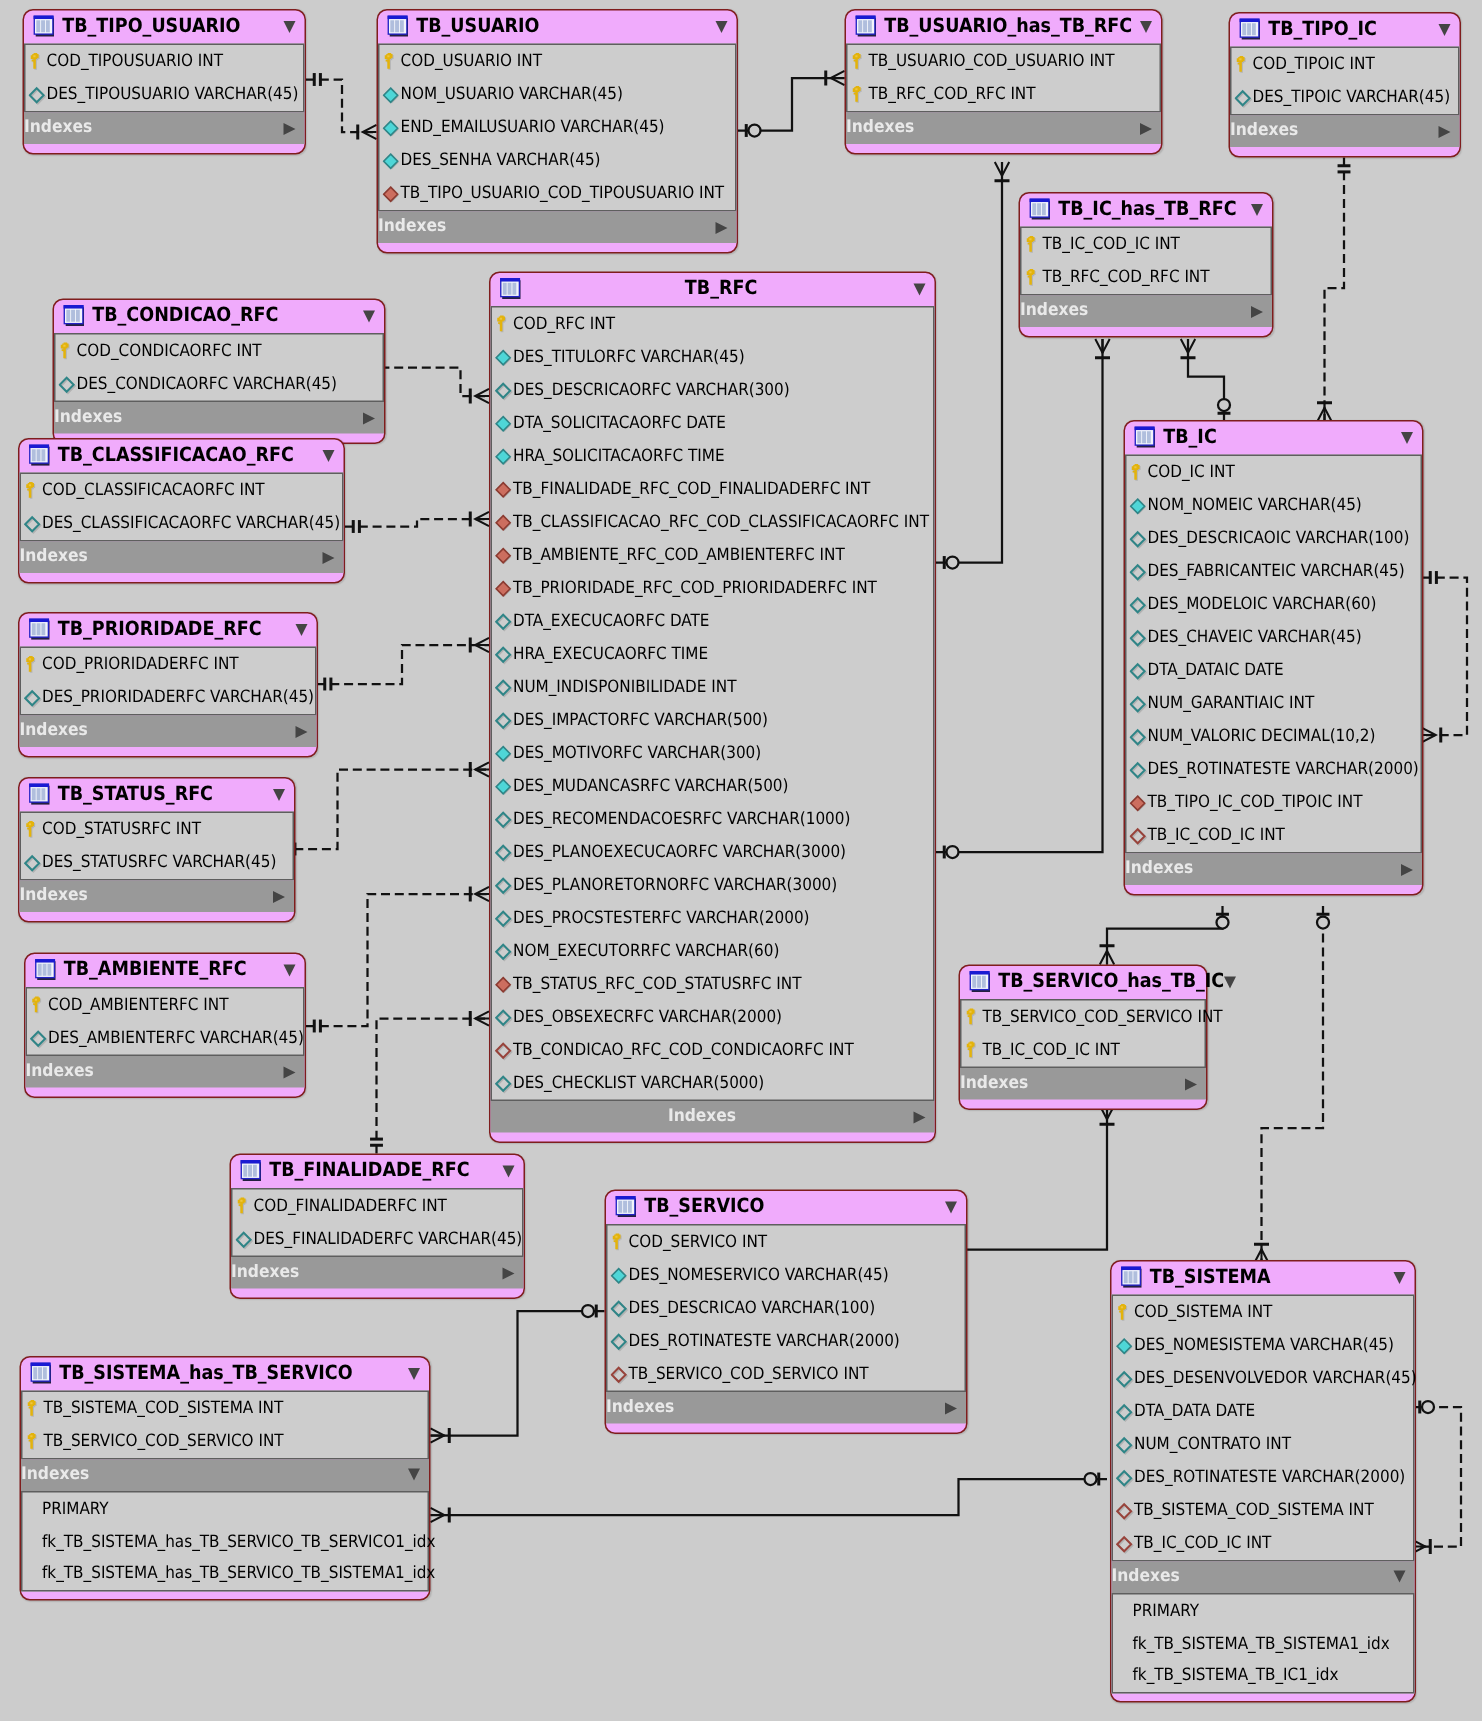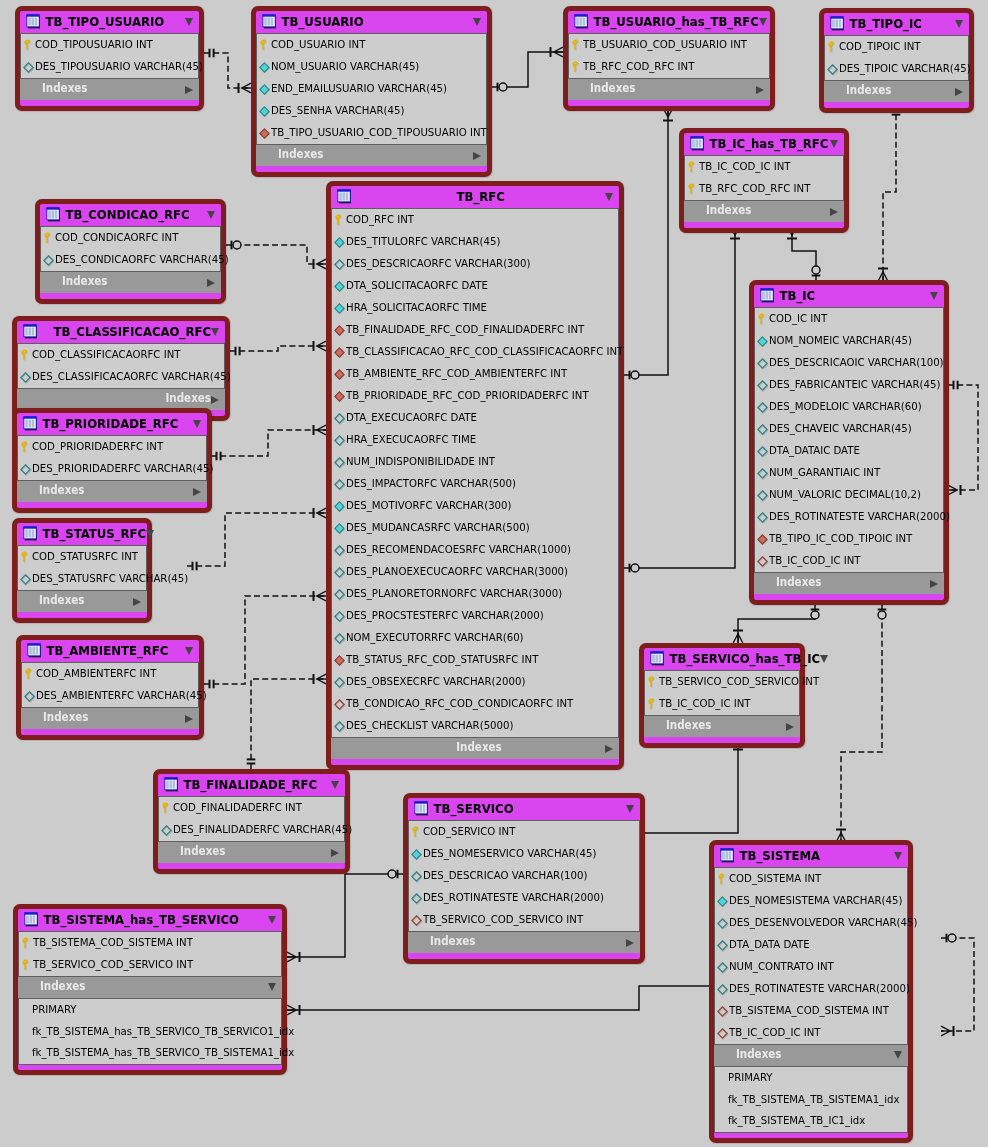--- a/index.html
+++ b/index.html
@@ -1,30 +1,30 @@
 <!DOCTYPE html>
 <html><head>
 <meta charset="utf-8">
 <title>EER Diagram</title>
 <style>
   html,body{margin:0;padding:0;}
   body{width:988px;height:1147px;background:#cccccc;font-family:"DejaVu Sans",sans-serif;font-stretch:condensed;overflow:hidden;position:relative;}
   #canvas{position:absolute;left:0;top:0;width:988px;height:1147px;}
   svg.links{position:absolute;left:0;top:0;width:988px;height:1147px;pointer-events:none;}
 
-  .tbl{position:absolute;box-sizing:border-box;background:#d946ef;border:5px solid #7f1d1d;border-radius:7px;
+  .tbl{position:absolute;box-sizing:border-box;background:#f0abfc;border:1px solid #7f1d1d;border-radius:7px;
        box-shadow:0.5px 0.5px 0.8px rgba(0,0,0,.12);padding-bottom:5.5px;}
   .tbl-hdr{height:22px;display:flex;align-items:center;border-radius:6px 6px 0 0;
            padding:0 6px 0 4.5px;box-sizing:border-box;}
   .tbl-title{font-weight:bold;font-size:13px;color:#000;margin-left:5px;flex:1;
              white-space:nowrap;line-height:1;position:relative;top:-1px;}
   .tbl-body{background:#cdcdcd;border:1px solid #5e5e5e;border-radius:0;}
   .col{height:22px;display:flex;align-items:center;padding-left:1.5px;box-sizing:border-box;white-space:nowrap;}
   .col-name{font-size:11.3px;color:#000;margin-left:0px;line-height:1;}
-  .idx-bar{height:21px;background:#999999;display:flex;align-items:center;padding:0 6px 0 22px;box-sizing:border-box;}
+  .idx-bar{height:21px;background:#999999;display:flex;align-items:center;padding:0 6px 0 0;box-sizing:border-box;}
   .idx-label{font-size:11.5px;color:#e9e9e9;font-weight:bold;flex:1;line-height:1;position:relative;top:-1px;}
   .idx-list{background:#cdcdcd;border:1px solid #5e5e5e;}
   .idx-item{height:21.5px;display:flex;align-items:center;padding-left:13px;box-sizing:border-box;
             font-size:11.3px;color:#000;white-space:nowrap;line-height:1;}
   .caret-d{width:0;height:0;border-left:4.4px solid transparent;border-right:4.4px solid transparent;border-top:8.5px solid #444;margin-bottom:1px;}
   .caret-r{width:0;height:0;border-top:4.4px solid transparent;border-bottom:4.4px solid transparent;border-left:8.4px solid #444;}
   .ico{width:15px;height:15px;flex:0 0 15px;display:block;margin-right:-2.5px;}
   .tico{width:16px;height:16px;flex:0 0 16px;margin-right:0;}
 </style>
 </head>
@@ -411,21 +411,21 @@
             </svg>
           </span>
           <span class="col-name">TB_RFC_COD_RFC INT</span>
         </div>
       </div>
       <div class="idx-bar">
         <span class="idx-label">Indexes</span>
         <span class="caret-r"></span>
       </div>
     </div>
-<div class="tbl" style="left:35px;top:199px;width:191px;">
+<div class="tbl" style="left:35px;top:199px;width:222px;">
       <div class="tbl-hdr">
         <span>
           <svg class="ico tico" viewBox="0 0 16 16">
             <use href="#i-table"></use>
           </svg>
         </span>
         <span class="tbl-title">TB_CONDICAO_RFC</span>
         <span class="caret-d"></span>
       </div>
       <div class="tbl-body">
@@ -444,21 +444,21 @@
             </svg>
           </span>
           <span class="col-name">DES_CONDICAORFC VARCHAR(45)</span>
         </div>
       </div>
       <div class="idx-bar">
         <span class="idx-label">Indexes</span>
         <span class="caret-r"></span>
       </div>
     </div>
-<div class="tbl" style="left:12px;top:316px;width:218px;text-align:right;">
+<div class="tbl" style="left:12px;top:292px;width:218px;">
       <div class="tbl-hdr">
         <span>
           <svg class="ico tico" viewBox="0 0 16 16">
             <use href="#i-table"></use>
           </svg>
         </span>
         <span class="tbl-title">TB_CLASSIFICACAO_RFC</span>
         <span class="caret-d"></span>
       </div>
       <div class="tbl-body">
@@ -510,21 +510,21 @@
             </svg>
           </span>
           <span class="col-name">DES_PRIORIDADERFC VARCHAR(45)</span>
         </div>
       </div>
       <div class="idx-bar">
         <span class="idx-label">Indexes</span>
         <span class="caret-r"></span>
       </div>
     </div>
-<div class="tbl" style="left:12px;top:518px;width:140px;">
+<div class="tbl" style="left:12px;top:518px;width:185px;">
       <div class="tbl-hdr">
         <span>
           <svg class="ico tico" viewBox="0 0 16 16">
             <use href="#i-table"></use>
           </svg>
         </span>
         <span class="tbl-title">TB_STATUS_RFC</span>
         <span class="caret-d"></span>
       </div>
       <div class="tbl-body">
@@ -1021,21 +1021,21 @@
             </svg>
           </span>
           <span class="col-name">TB_SERVICO_COD_SERVICO INT</span>
         </div>
       </div>
       <div class="idx-bar">
         <span class="idx-label">Indexes</span>
         <span class="caret-r"></span>
       </div>
     </div>
-<div class="tbl" style="left:709px;top:840px;width:204px;">
+<div class="tbl" style="left:740px;top:840px;width:204px;">
       <div class="tbl-hdr">
         <span>
           <svg class="ico tico" viewBox="0 0 16 16">
             <use href="#i-table"></use>
           </svg>
         </span>
         <span class="tbl-title">TB_SISTEMA</span>
         <span class="caret-d"></span>
       </div>
       <div class="tbl-body">

